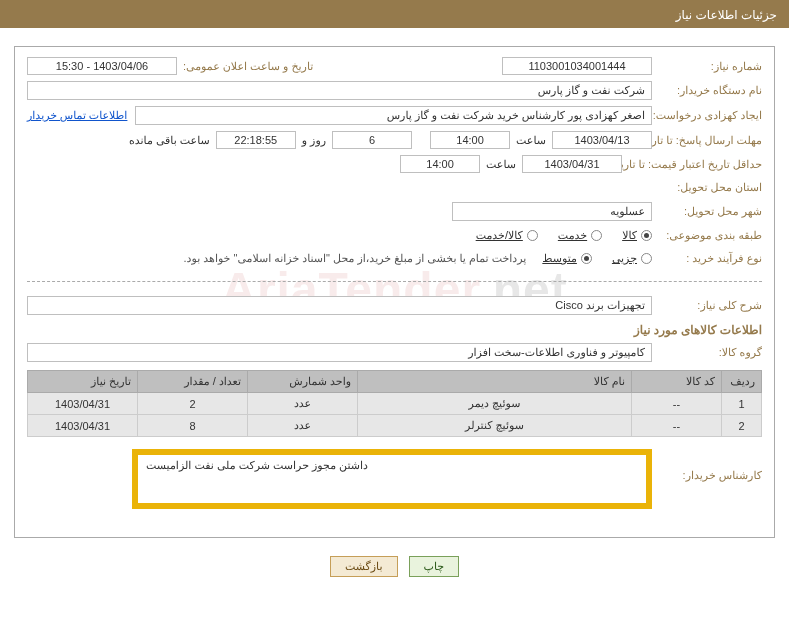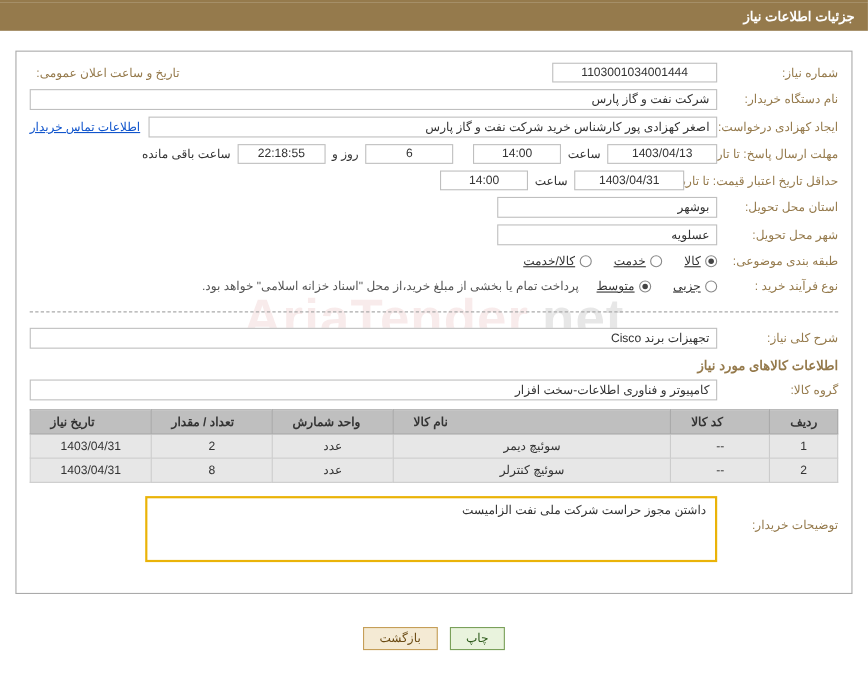--- a/index.html
+++ b/index.html
@@ -1,18 +1,18 @@
 <!DOCTYPE html>
 <html dir="rtl" lang="fa"><head>
   <meta charset="utf-8">
   <style>
     * { box-sizing: border-box; margin: 0; padding: 0; }
     body { background: #fff; font-family: Tahoma, Arial, sans-serif; font-size: 11px; color: #333; direction: rtl; }
     .outer { width: 789px; height: 620px; border-top: 2px solid #957a4c; position: relative; background: #fff; }
-    .header { background: #957a4c; color: #fff; padding: 6px 12px; font-weight: bold; font-size: 12px; text-align: right; }
+    .header { background: #957a4c; color: #fff; padding: 6px 12px; font-weight: normal; font-size: 12px; text-align: right; }
     .content { padding: 18px 14px 14px 14px; position: relative; }
     .panel { border: 1px solid #aaa; padding: 10px 12px 22px 12px; position: relative; }
     .row { display: flex; align-items: center; margin-bottom: 6px; flex-wrap: wrap; }
     .label { color: #957a4c; font-weight: normal; font-size: 11px; padding: 2px 0; white-space: nowrap; }
     .label-w1 { width: 110px; text-align: right; }
     .label-w2 { width: 140px; text-align: right; }
     .value-box { border: 1px solid #bfbfbf; background: #fff; padding: 2px 6px; color: #333; font-size: 11px; text-align: center; direction: rtl; }
     .value-right { text-align: right; }
     .w150 { width: 150px; }
     .w100 { width: 100px; }
@@ -21,30 +21,30 @@
     .link { color: #1155cc; text-decoration: underline; cursor: pointer; margin-right: 8px; font-family: Liberation Serif, serif; }
     .gap { width: 18px; display: inline-block; }
     .spacer { flex: 1; }
     .radio-row { display: flex; align-items: center; gap: 20px; }
     .radio-item { display: flex; align-items: center; gap: 4px; color: #333; text-decoration: underline; }
     .radio { width: 11px; height: 11px; border: 1px solid #888; border-radius: 50%; display: inline-flex; align-items: center; justify-content: center; }
     .radio.checked::after { content: ""; width: 5px; height: 5px; background: #444; border-radius: 50%; display: block; }
     .hr { border: none; border-top: 1px dashed #aaa; margin: 14px 0; }
     .section-title { color: #957a4c; font-weight: bold; font-size: 12px; margin: 8px 0 6px 0; }
     table.grid { width: 100%; border-collapse: collapse; font-size: 11px; }
-    table.grid th { background: #bfbfbf; color: #333; border: 1px solid #aaa; padding: 4px 18px; font-weight: bold; text-align: left; }
+    table.grid th { background: #bfbfbf; color: #333; border: 1px solid #aaa; padding: 4px 6px; font-weight: normal; text-align: right; }
     table.grid td { background: #e7e7e7; border: 1px solid #ccc; padding: 4px 6px; text-align: center; color: #333; }
     .col-row { width: 40px; }
     .col-code { width: 90px; }
     .col-name { width: auto; }
     .col-unit { width: 110px; }
     .col-qty { width: 110px; }
     .col-date { width: 110px; }
-    .notes-box { border: 2px solid #eab308; min-height: 60px; padding: 4px 8px; text-align: right; font-size: 11px; color: #333; width: 520px; }
-    .buttons { text-align: center; margin-top: 30px; }
+    .notes-box { border: 6px solid #eab308; min-height: 60px; padding: 4px 8px; text-align: left; font-size: 11px; color: #333; width: 520px; }
+    .buttons { text-align: center; margin-top: 18px; }
     .btn { display: inline-block; padding: 3px 14px; font-size: 11px; cursor: pointer; margin: 0 4px; }
     .btn-print { border: 1px solid #7aa05a; background: #e9f3dd; color: #2c5a1a; }
     .btn-back { border: 1px solid #c59e58; background: #f4ead4; color: #6b4b14; }
     .watermark { position: absolute; top: 260px; left: 0; right: 0; text-align: center; font-size: 48px; font-weight: bold; color: rgba(180,30,30,0.09); pointer-events: none; letter-spacing: 1px; font-family: Arial, sans-serif; direction: ltr; }
     .watermark .net { color: rgba(60,60,60,0.12); }
     .inline-label { color: #333; margin: 0 6px; }
     .note-text { color: #555; font-size: 11px; }
   </style>
 </head>
 <body>
@@ -59,20 +59,21 @@
   </div>
 
   <div class="content">
     <div class="panel">
 
       <div class="row">
         <span class="label label-w1">شماره نیاز:</span>
         <span class="value-box w150">1103001034001444</span>
         <span class="spacer"></span>
         <span class="label" style="margin-left:6px">تاریخ و ساعت اعلان عمومی:</span>
+        <span class="value-box w150">1403/04/06 - 15:30</span>
       </div>
 
       <div class="row">
         <span class="label label-w1">نام دستگاه خریدار:</span>
         <span class="value-box value-right flex1">شرکت نفت و گاز پارس</span>
       </div>
 
       <div class="row">
         <span class="label label-w1">ایجاد کهزادی درخواست:</span>
         <span class="value-box value-right flex1">اصغر کهزادی پور کارشناس خرید شرکت نفت و گاز پارس</span>
@@ -93,21 +94,20 @@
 
       <div class="row">
         <span class="label label-w2">حداقل تاریخ اعتبار قیمت: تا تاریخ:</span>
         <span class="value-box w100">1403/04/31</span>
         <span class="inline-label">ساعت</span>
         <span class="value-box w80">14:00</span>
       </div>
 
       <div class="row">
         <span class="label label-w1">استان محل تحویل:</span>
-        <span class="value-box value-right" style="width:200px">بوشهر</span>
       </div>
 
       <div class="row">
         <span class="label label-w1">شهر محل تحویل:</span>
         <span class="value-box value-right" style="width:200px">عسلویه</span>
       </div>
 
       <div class="row">
         <span class="label label-w1">طبقه بندی موضوعی:</span>
         <div class="radio-row">
@@ -180,21 +180,21 @@
             <td>--</td>
             <td>سوئیچ کنترلر</td>
             <td>عدد</td>
             <td>8</td>
             <td>1403/04/31</td>
           </tr>
         </tbody>
       </table>
 
       <div class="row" style="margin-top:12px; align-items: flex-start;">
-        <span class="label label-w1" style="padding-top:20px">توضیحات خریدار:</span>
+        <span class="label label-w1" style="padding-top:20px">کارشناس خریدار:</span>
         <div class="notes-box">داشتن مجوز حراست شرکت ملی نفت الزامیست</div>
       </div>
 
     </div>
 
     <div class="buttons">
       <span class="btn btn-print">چاپ</span>
       <span class="btn btn-back">بازگشت</span>
     </div>
   </div>

